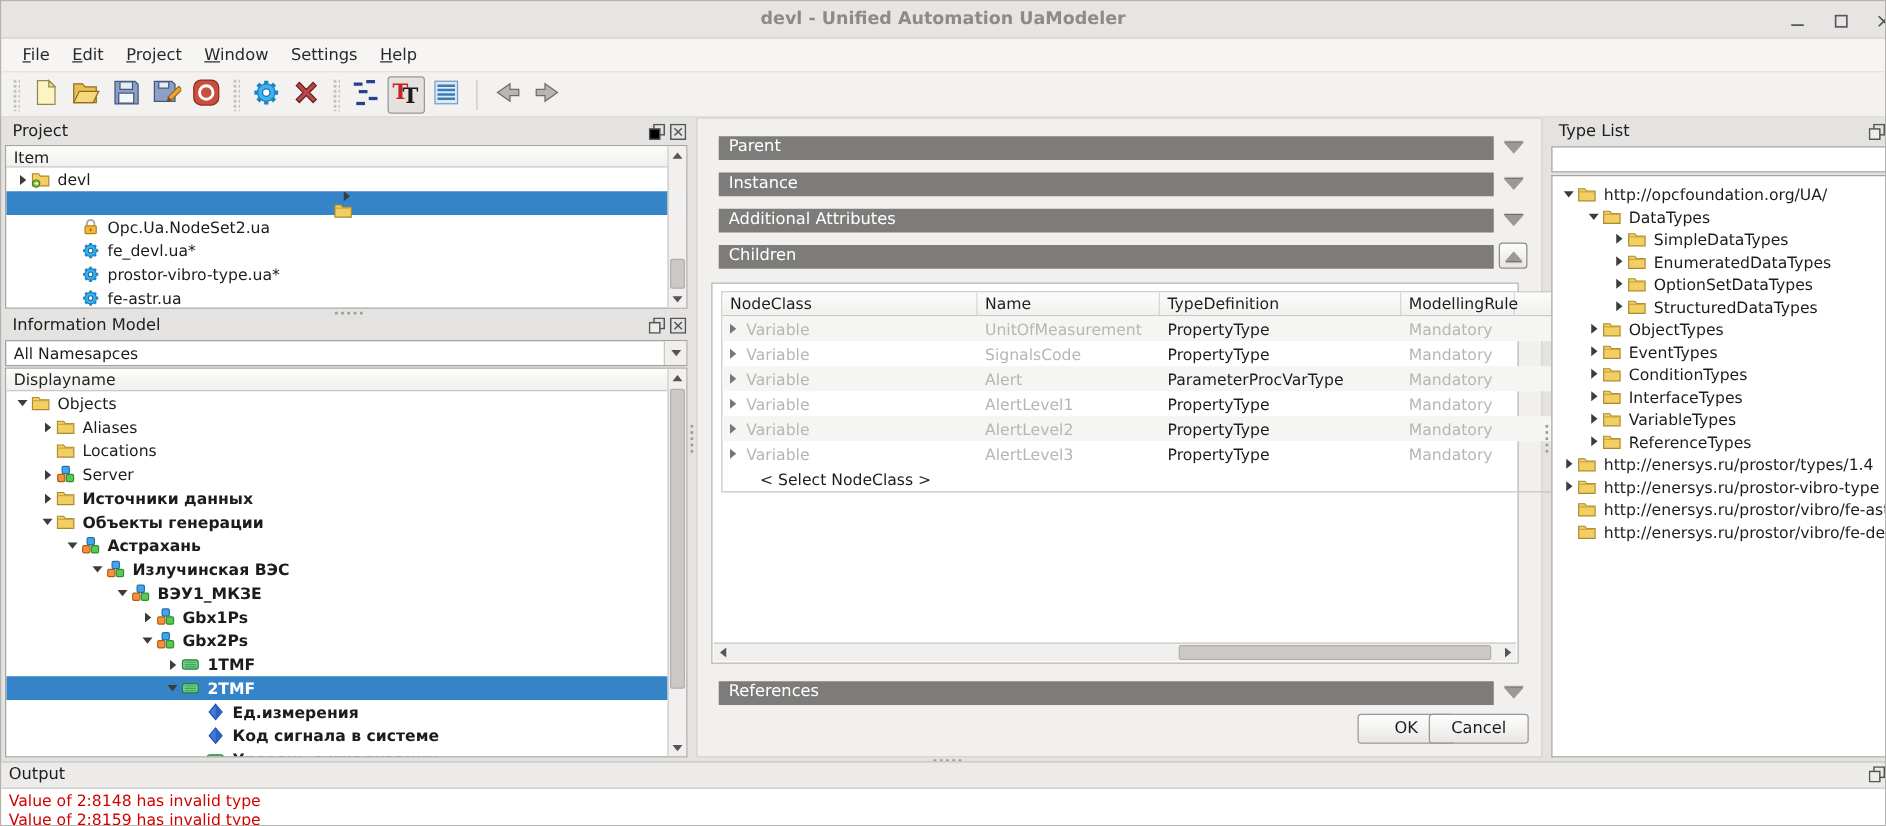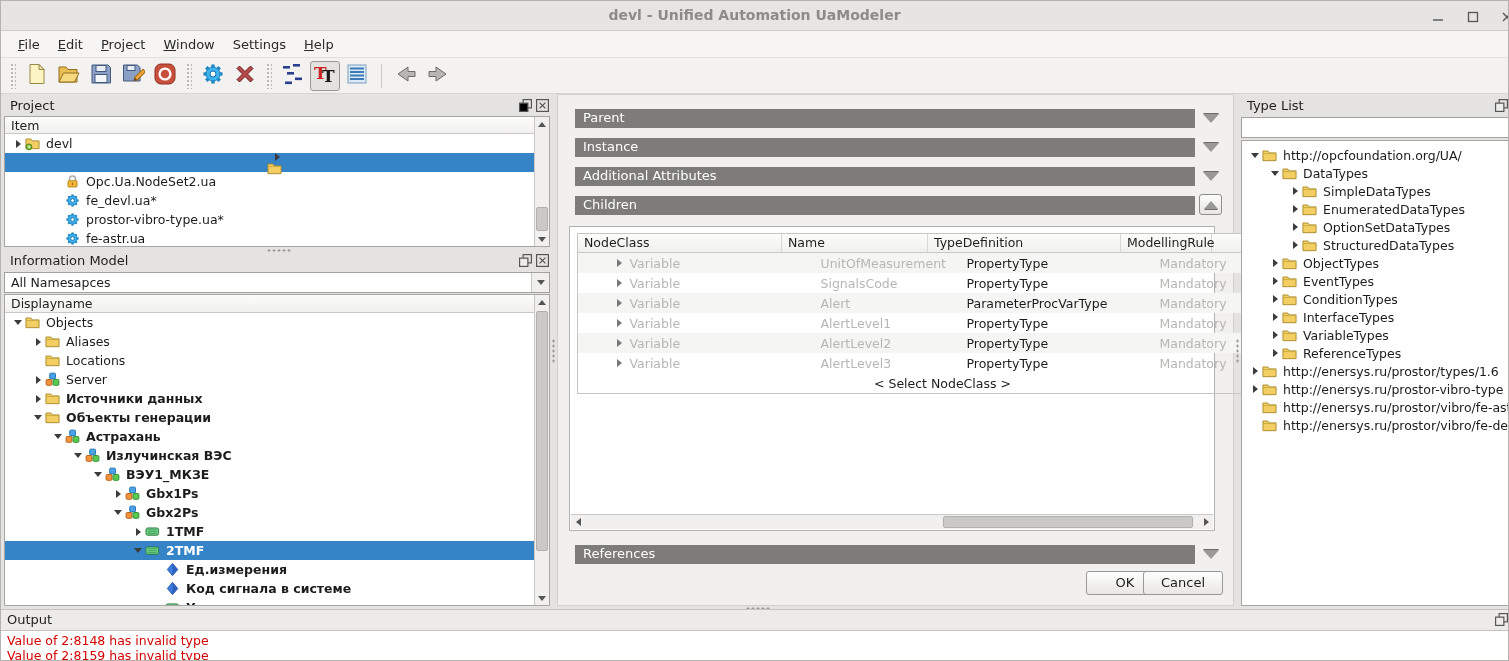--- a/index.html
+++ b/index.html
@@ -51,21 +51,21 @@
   .sb-thumb { position:absolute; left:1px; width:12px; background:#cbc9c6; border:1px solid #b2b0ad; border-radius:2px; }
 
   
   .section-bar { position:absolute; left:573px; width:620px; height:19px; background:#7d7c7a; color:#fff; font-size:13px; padding:1px 0 0 8px; }
   .sec-tri { position:absolute; left:1199px; width:20px; height:19px; display:flex; align-items:center; justify-content:center; }
   .tri-down { width:0;height:0;border-top:9px solid #9b9997;border-left:8px solid transparent;border-right:8px solid transparent; filter:drop-shadow(0 -1px 0 #6e6c6a); }
   .tri-up { width:0;height:0;border-bottom:8px solid #9b9997;border-left:7px solid transparent;border-right:7px solid transparent; filter:drop-shadow(0 1px 0 #6e6c6a); }
   .children-btn { position:absolute; left:1197px; top:192px; width:23px; height:21px; border:1px solid #8f8d8a; border-radius:3px; background:linear-gradient(#fdfdfc,#e8e6e3); display:flex; align-items:center; justify-content:center; }
   .table-wrap { position:absolute; left:567px; top:224px; width:646px; height:305px; background:#fff; border:1px solid #b3b1ae; }
   .ctable { position:absolute; left:7px; top:6px; width:701px; border:1px solid #c6c5c2; }
-  .crow { display:flex; height:20px; align-items:center;justify-content:center; }
+  .crow { display:flex; height:20px; align-items:center; }
   .crow.alt { background:#f5f5f4; }
   .ccell { padding-left:6px; font-size:12.5px; overflow:hidden; white-space:nowrap; flex:none; }
   .chead { display:flex; height:19px; background:linear-gradient(#fcfcfb,#f1f0ee); border-bottom:1px solid #c9c8c6; }
   .chcell { font-size:12.5px; color:#1e1e1e; padding:1px 0 0 6px; border-right:1px solid #d8d7d4; flex:none; }
   .gray { color:#b7b6b4; }
   .hscroll { position:absolute; left:1px; bottom:1px; height:15px; right:1px; background:#f1f0ee; border-top:1px solid #c9c8c6; }
   .hs-btn { position:absolute; top:0; width:14px; height:14px; display:flex; align-items:center; justify-content:center; }
   .hs-thumb { position:absolute; top:1px; height:12px; background:#cbc9c6; border:1px solid #b2b0ad; border-radius:2px; }
   .btn { position:absolute; height:24px; border:1px solid #9a9896; border-radius:3px; background:linear-gradient(#fefefe,#e9e7e4); font-size:13px; text-align:center; padding-top:3px; color:#1c1c1c; }
 
@@ -864,21 +864,21 @@
             <span style="width: 6px; flex: 0 0 auto;"></span>
             <span class="expander">
               <span class="exp r"></span>
             </span>
             <span class="ticon">
               <svg viewBox="0 0 16 16">
                 <path d="M1 3.2h5.2l1.6 2H15v8.3H1z" fill="#f3cf63" stroke="#a98a2e"></path>
                 <path d="M1 5.9h14" stroke="#caa93f" fill="none"></path>
               </svg>
             </span>
-            <span class="tlabel" style="font-size: 12.5px;">http://enersys.ru/prostor/types/1.6</span>
+            <span class="tlabel" style="font-size: 12.5px;">http://enersys.ru/prostor/types/1.4</span>
           </div>
           <div class="trow" style="height: 18px;">
             <span style="width: 6px; flex: 0 0 auto;"></span>
             <span class="expander">
               <span class="exp r"></span>
             </span>
             <span class="ticon">
               <svg viewBox="0 0 16 16">
                 <path d="M1 3.2h5.2l1.6 2H15v8.3H1z" fill="#f3cf63" stroke="#a98a2e"></path>
                 <path d="M1 5.9h14" stroke="#caa93f" fill="none"></path>

